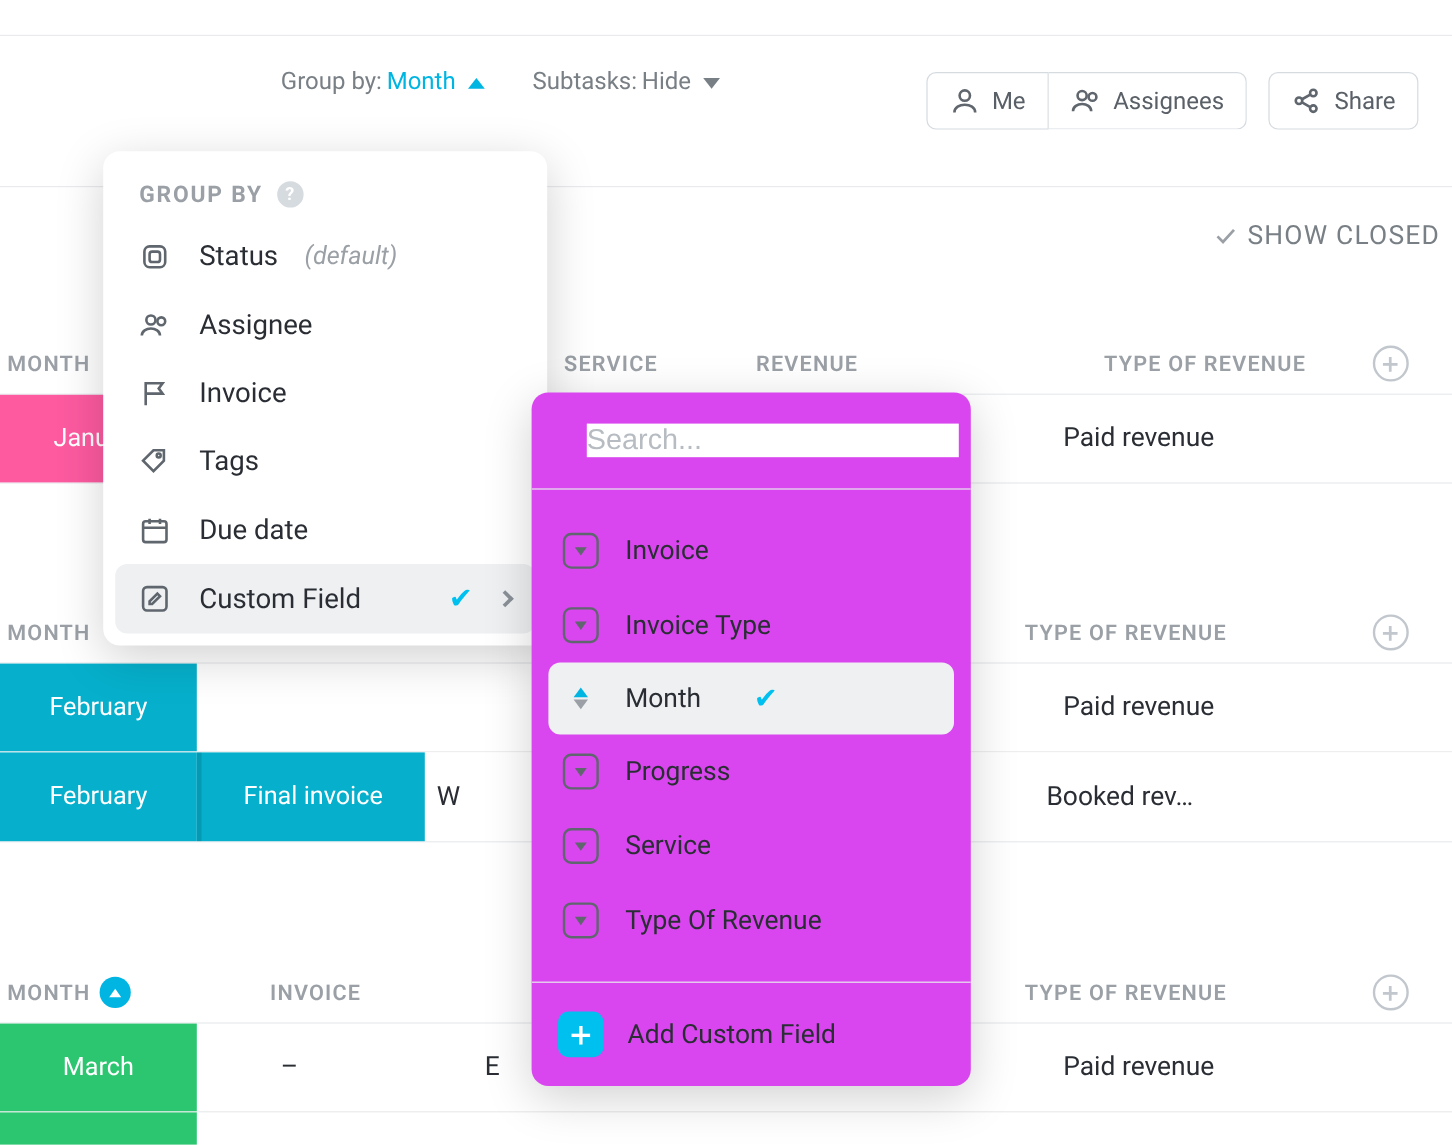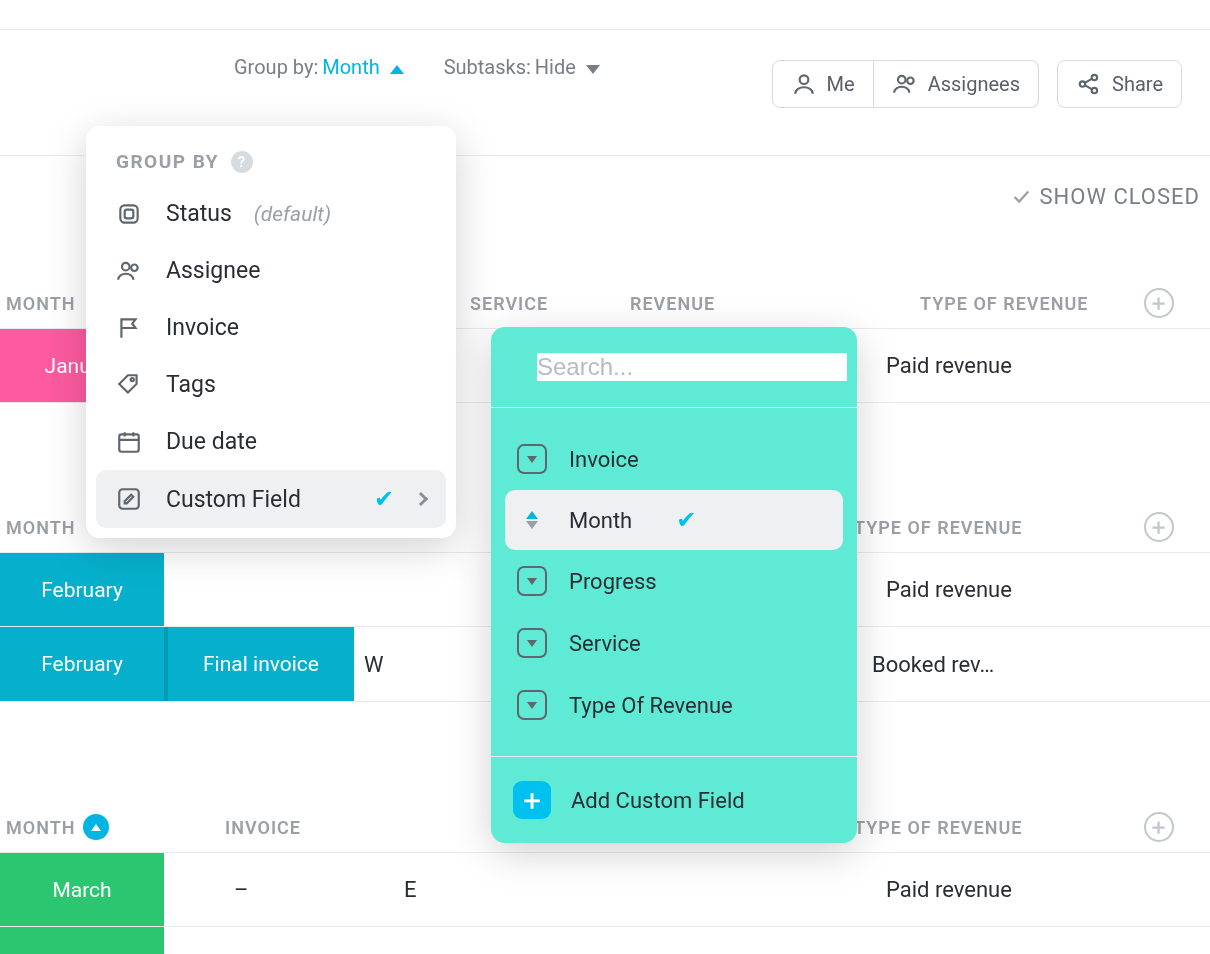--- a/index.html
+++ b/index.html
@@ -216,25 +216,24 @@
       transform: rotate(45deg);
     }
     .check { color: #00c0f0; font-size: 24px; }
 
     
     .cf-popup {
       position: absolute;
       top: 327px;
       left: 443px;
       width: 366px;
-      background: #5eead4;
+      background: #d946ef;
       border-radius: 14px;
       box-shadow: 0 10px 40px rgba(0,0,0,0.18);
       overflow: hidden;
-      margin-left: 48px;
     }
     .cf-search {
       display: flex;
       align-items: center;
       gap: 22px;
       padding: 26px 24px;
       border-bottom: 1px solid #e8eaed;
     }
     .cf-search input {
       border: none;
@@ -499,20 +498,26 @@
       </svg>
     <input placeholder="Search..." style="">
   </div>
   <div class="cf-list">
     <div class="cf-item">
       <span class="cf-icon">
           <span class="cf-arrow-down"></span>
         </span>
       <span>Invoice</span>
     </div>
+    <div class="cf-item">
+      <span class="cf-icon">
+          <span class="cf-arrow-down"></span>
+        </span>
+      <span>Invoice Type</span>
+    </div>
     <div class="cf-item selected">
       <span class="cf-sort">
           <span class="up"></span>
           <span class="down"></span>
         </span>
       <span>Month</span>
       <span class="spacer"></span>
       <span class="check">✔</span>
     </div>
     <div class="cf-item">

